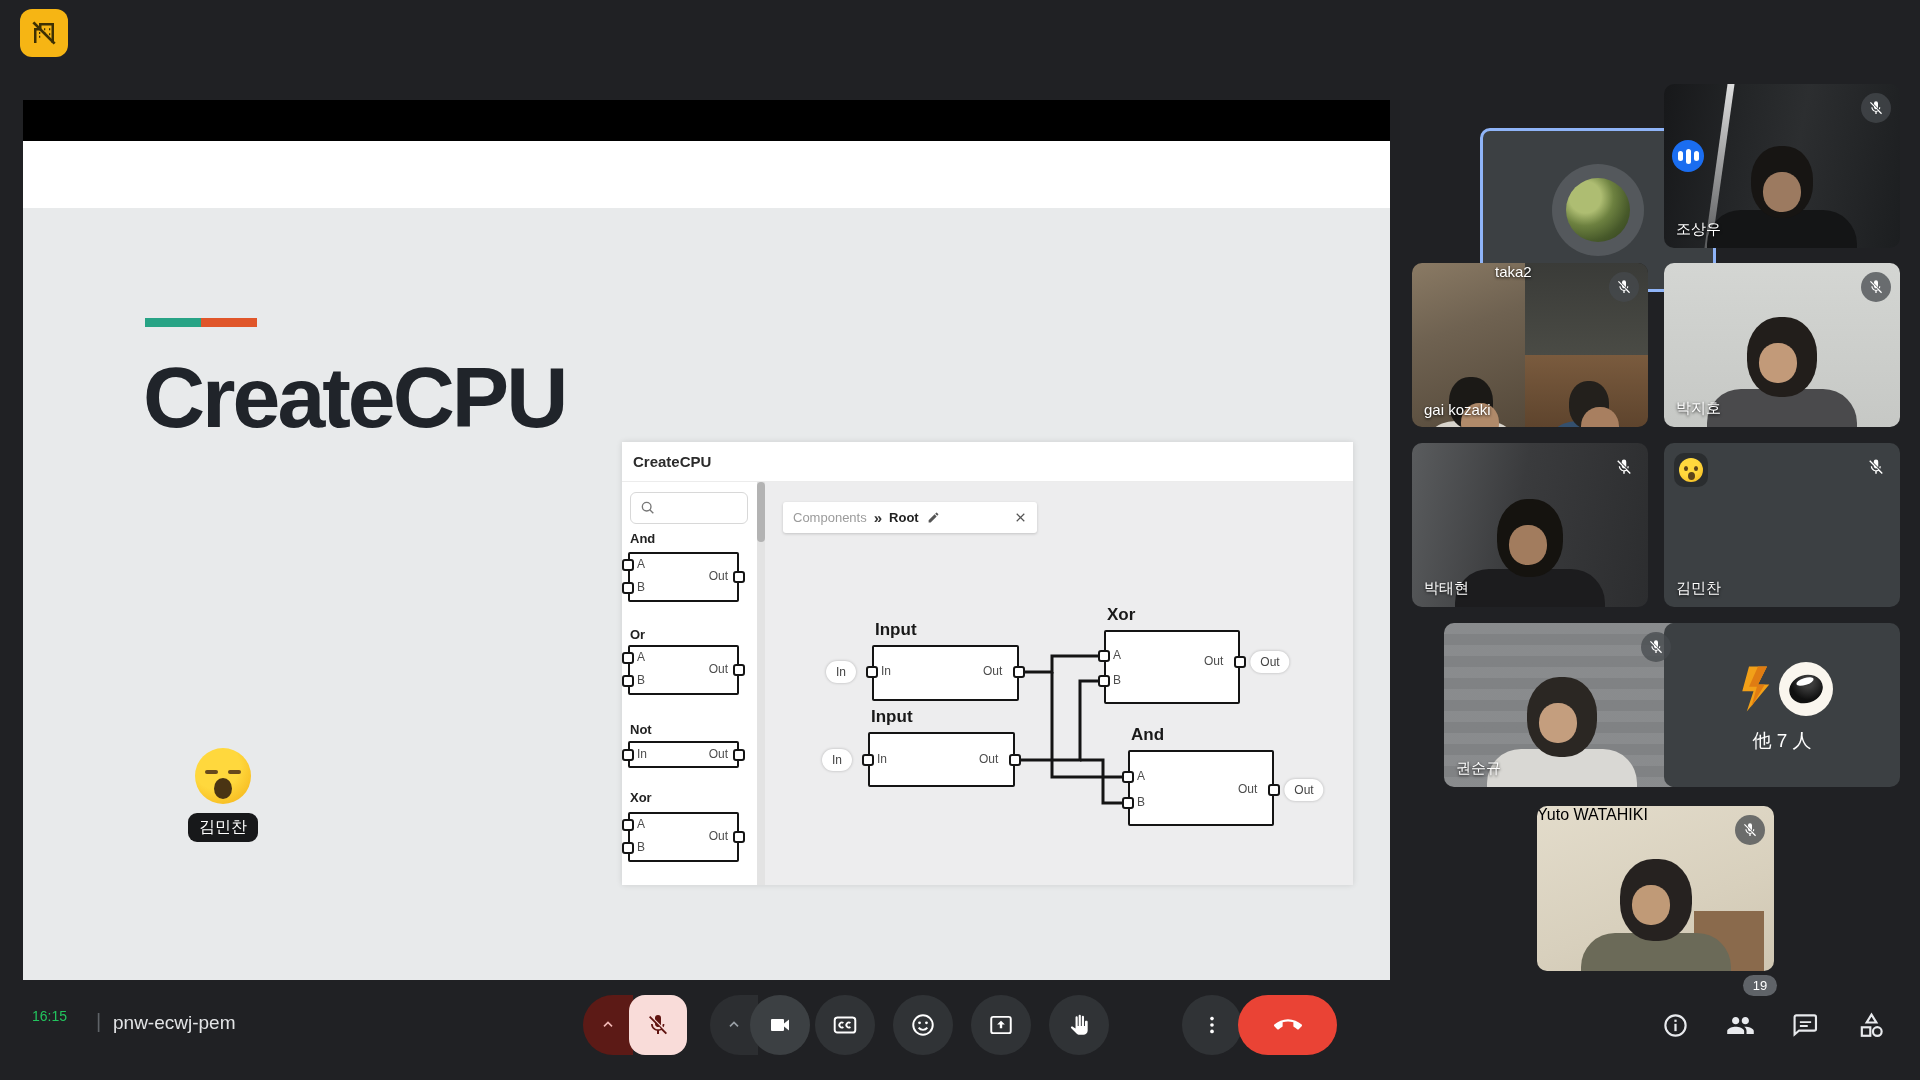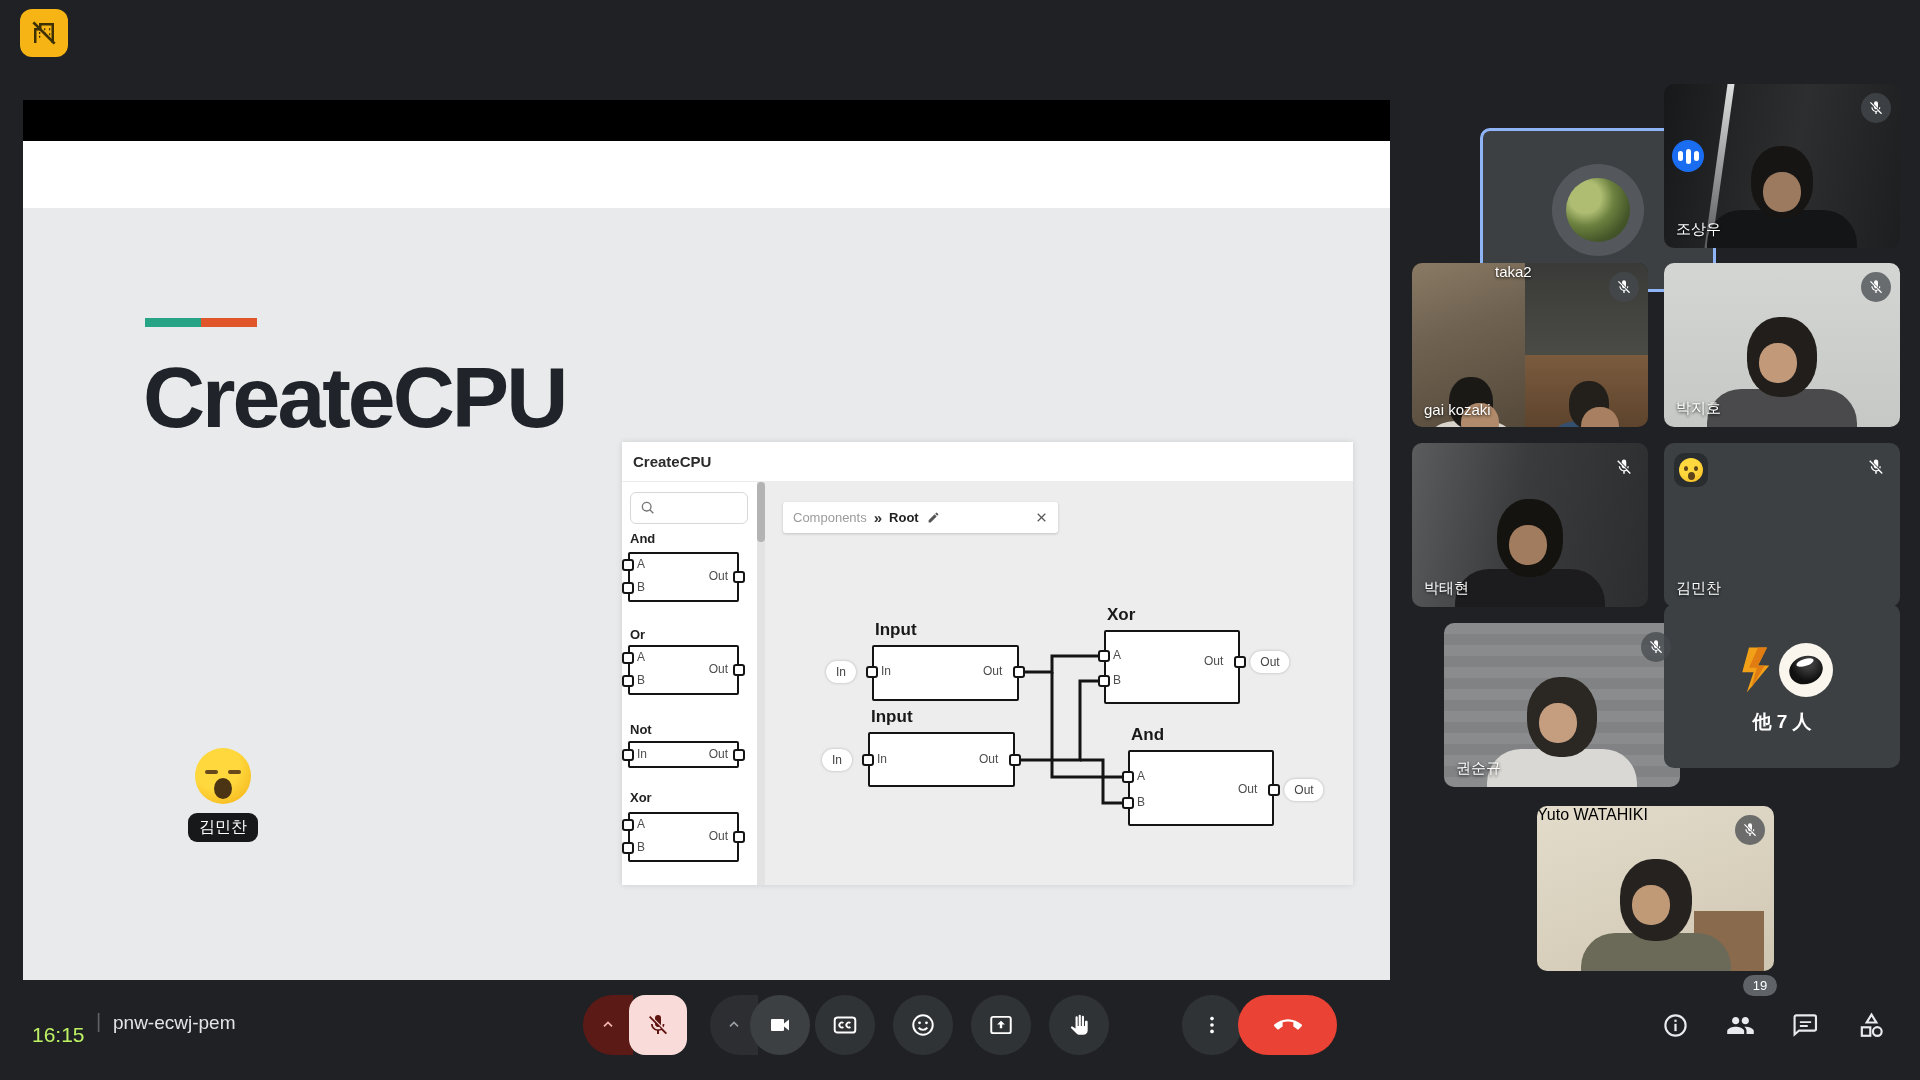--- a/index.html
+++ b/index.html
@@ -51,21 +51,21 @@
   #app-canvas { position:absolute; left:143px; top:40px; width:588px; height:403px; background:#ededee; overflow:hidden; }
   .pal-label, .node-label { font-size:13px; font-weight:700; color:#222; position:absolute; }
   .node-label { font-size:17px; font-weight:700; color:#191919; }
   .gate-box { position:absolute; background:#fff; border:2px solid #141414; border-radius:2px; }
   .port-dot { position:absolute; width:12px; height:12px; background:#fff; border:2px solid #141414;
     border-radius:3px; }
   .port-lbl { position:absolute; font-size:12px; color:#4d4d4d; white-space:nowrap; }
   .io-pill { position:absolute; background:#fff; color:#444; font-size:12px; height:22px; line-height:22px;
     padding:0 10px; border-radius:11px; box-shadow:0 0 3px rgba(0,0,0,.25); transform:translate(-50%,-50%); }
   #wires { position:absolute; left:0; top:0; }
-  #breadcrumb { position:absolute; left:18px; top:20px; width:275px; height:31px; background:#fff;
+  #breadcrumb { position:absolute; left:18px; top:20px; width:254px; height:31px; background:#fff;
     border-radius:3px; box-shadow:0 1px 3px rgba(0,0,0,.18); display:flex; align-items:center; }
   #breadcrumb .parent { color:#9b9b9b; font-size:13px; margin-left:10px; }
   #breadcrumb .sep { color:#333; font-size:15px; font-weight:700; margin:0 7px; }
   #breadcrumb .current { color:#1f1f1f; font-size:13px; font-weight:700; }
   #breadcrumb .pencil { margin-left:8px; display:flex; }
   #breadcrumb .close { margin-left:auto; margin-right:10px; display:flex; cursor:pointer; }
 
   
   .tile { position:absolute; width:236px; height:164px; border-radius:10px; background:#3c4043; overflow:hidden; }
   .tile .tname { position:absolute; left:12px; bottom:9px; color:#fff; font-size:15px;
@@ -123,21 +123,21 @@
     background:linear-gradient(180deg,#7a5b3e 0%,#5e442d 100%); }
   #tile-park { background:linear-gradient(180deg,#d4d6d3 0%,#c6c8c5 100%); }
   #tile-tae { background:linear-gradient(100deg,#5a5c5e 0%,#3a3b3d 45%,#2c2d2f 100%);text-decoration:underline; }
   #tile-kwon { background:repeating-linear-gradient(180deg,#90929480 0 11px,#7d7f8180 11px 22px),#838587; }
   #tile-yuto { position:absolute; width:237px; height:165px; border-radius:10px; overflow:hidden;
     background:linear-gradient(160deg,#e3dccb 0%,#d8d0bd 60%,#cfc6b2 100%); }
   #tile-yuto .board { position:absolute; right:10px; bottom:0; width:70px; height:60px; background:#8a6a4c; }
 
   
   #bottombar { position:absolute; left:0; top:980px; width:1920px; height:100px; }
-  #clock { position:absolute; left:32px; top:43px; color:#bef264; font-size:21px; }
+  #clock { position:absolute; left:32px; top:28px; color:#22c55e; font-size:14px; }
   #divider { position:absolute; left:96px; top:30px; color:#5f6368; font-size:20px; }
   #meet-code { position:absolute; left:113px; top:32px; color:#e2e4e6; font-size:19px; }
   .ctl { position:absolute; top:15px; height:60px; border-radius:50%; background:#303336;
     display:flex; align-items:center; justify-content:center; }
   #mic-group { position:absolute; left:583px; top:15px; display:flex; }
   #mic-chevron { width:50px; height:60px; background:#5c1a16; border-radius:30px 0 0 30px;
     display:flex; align-items:center; justify-content:center; }
   #mic-btn { width:58px; height:60px; background:#f9dcd9; border-radius:16px; margin-left:-4px;
     display:flex; align-items:center; justify-content:center; }
   #cam-group { position:absolute; left:710px; top:15px; display:flex; }
@@ -384,21 +384,21 @@
       <div class="torso"></div>
   </div>
   <div class="mic-badge">
     <svg width="16" height="16" viewBox="0 0 24 24">
         <path fill="#fff" d="M15 11V5a3 3 0 0 0-6 0v1.2l6 6zM18.4 11h-1.7c0 .7-.1 1.4-.4 2l1.3 1.3c.5-1 .8-2.1.8-3.3zM4.3 3 3 4.3l6 6V11a3 3 0 0 0 4.2 2.7l1.7 1.7a5.3 5.3 0 0 1-8.2-4.4H5c0 3.4 2.6 6.2 6 6.7V21h2v-3.3c.8-.1 1.6-.4 2.3-.8l4.4 4.4 1.3-1.3L4.3 3z"></path>
       </svg>
   </div>
   <span class="tname">권순규</span>
 </div>
 
-<div id="tile-others" class="tile" style="left:1664px;top:604px;font-weight:bold;">
+<div id="tile-others" class="tile" style="left:1664px;top:623px;">
   <div class="logos">
     <div class="logo-bolt">
       <svg width="54" height="54" viewBox="0 0 24 24">
           <path fill="#f2a018" d="M8 2h8l-4 8h5L7 22l3-9H5z"></path>
           <path fill="#e07c12" d="M12 2h4l-4 8h3l-6 10 2.5-9H8z"></path>
         </svg>
     </div>
     <div class="logo-stone"></div>
   </div>
   <div class="count">他 7 人</div>

